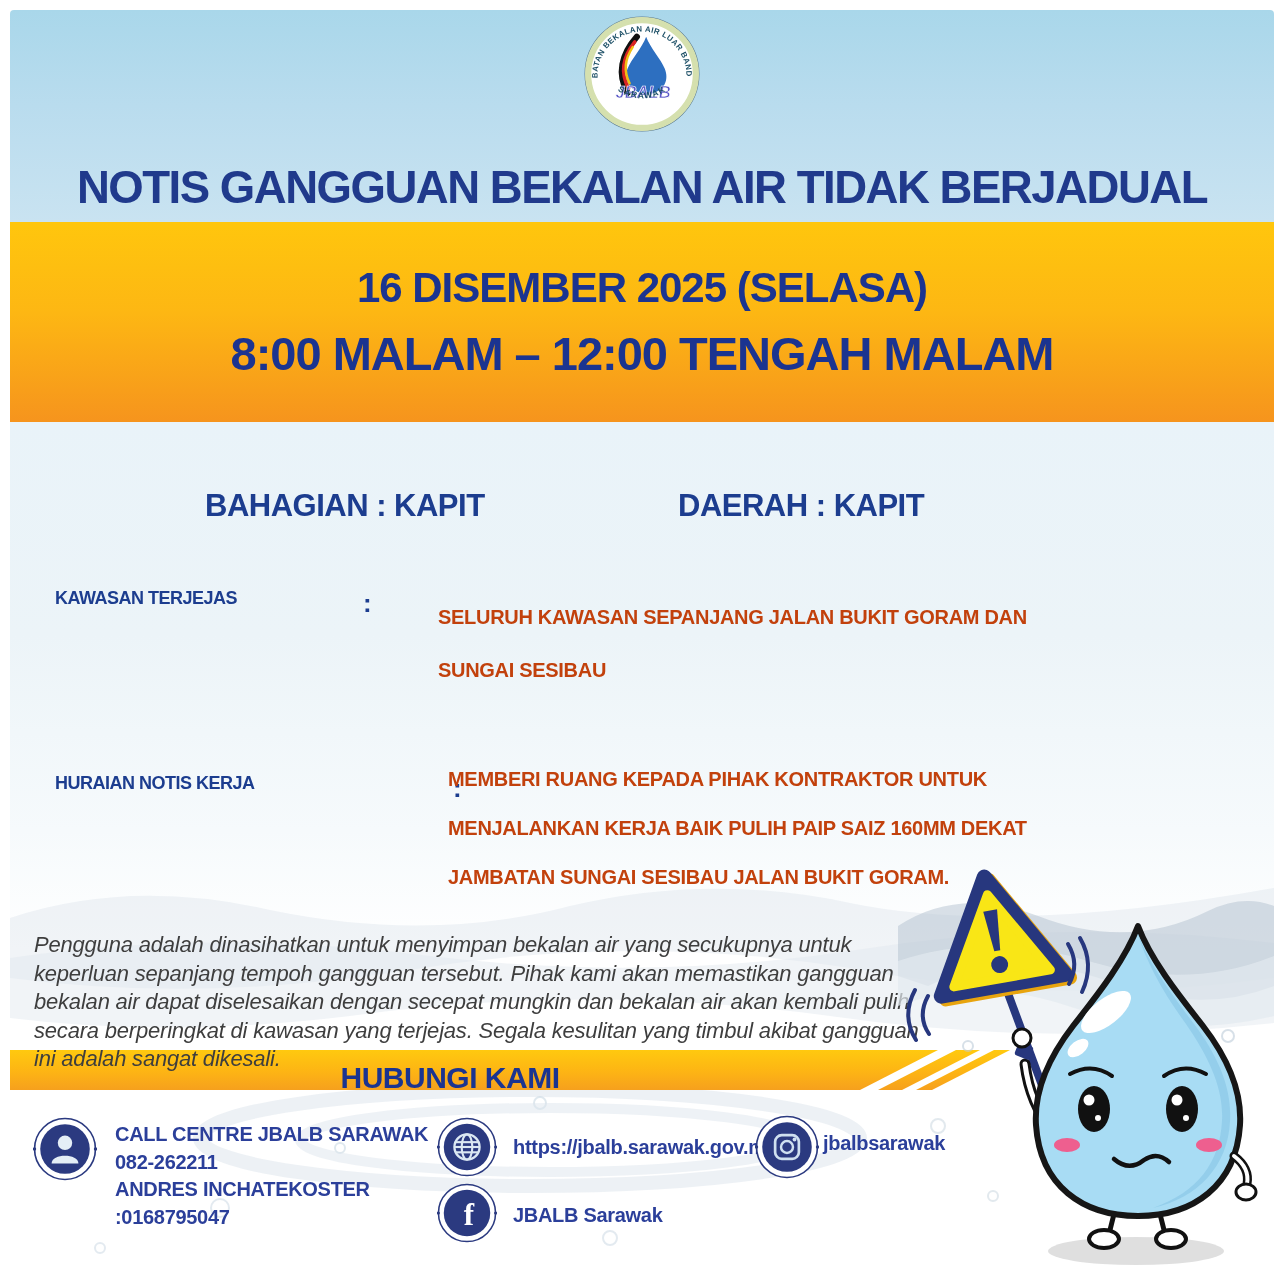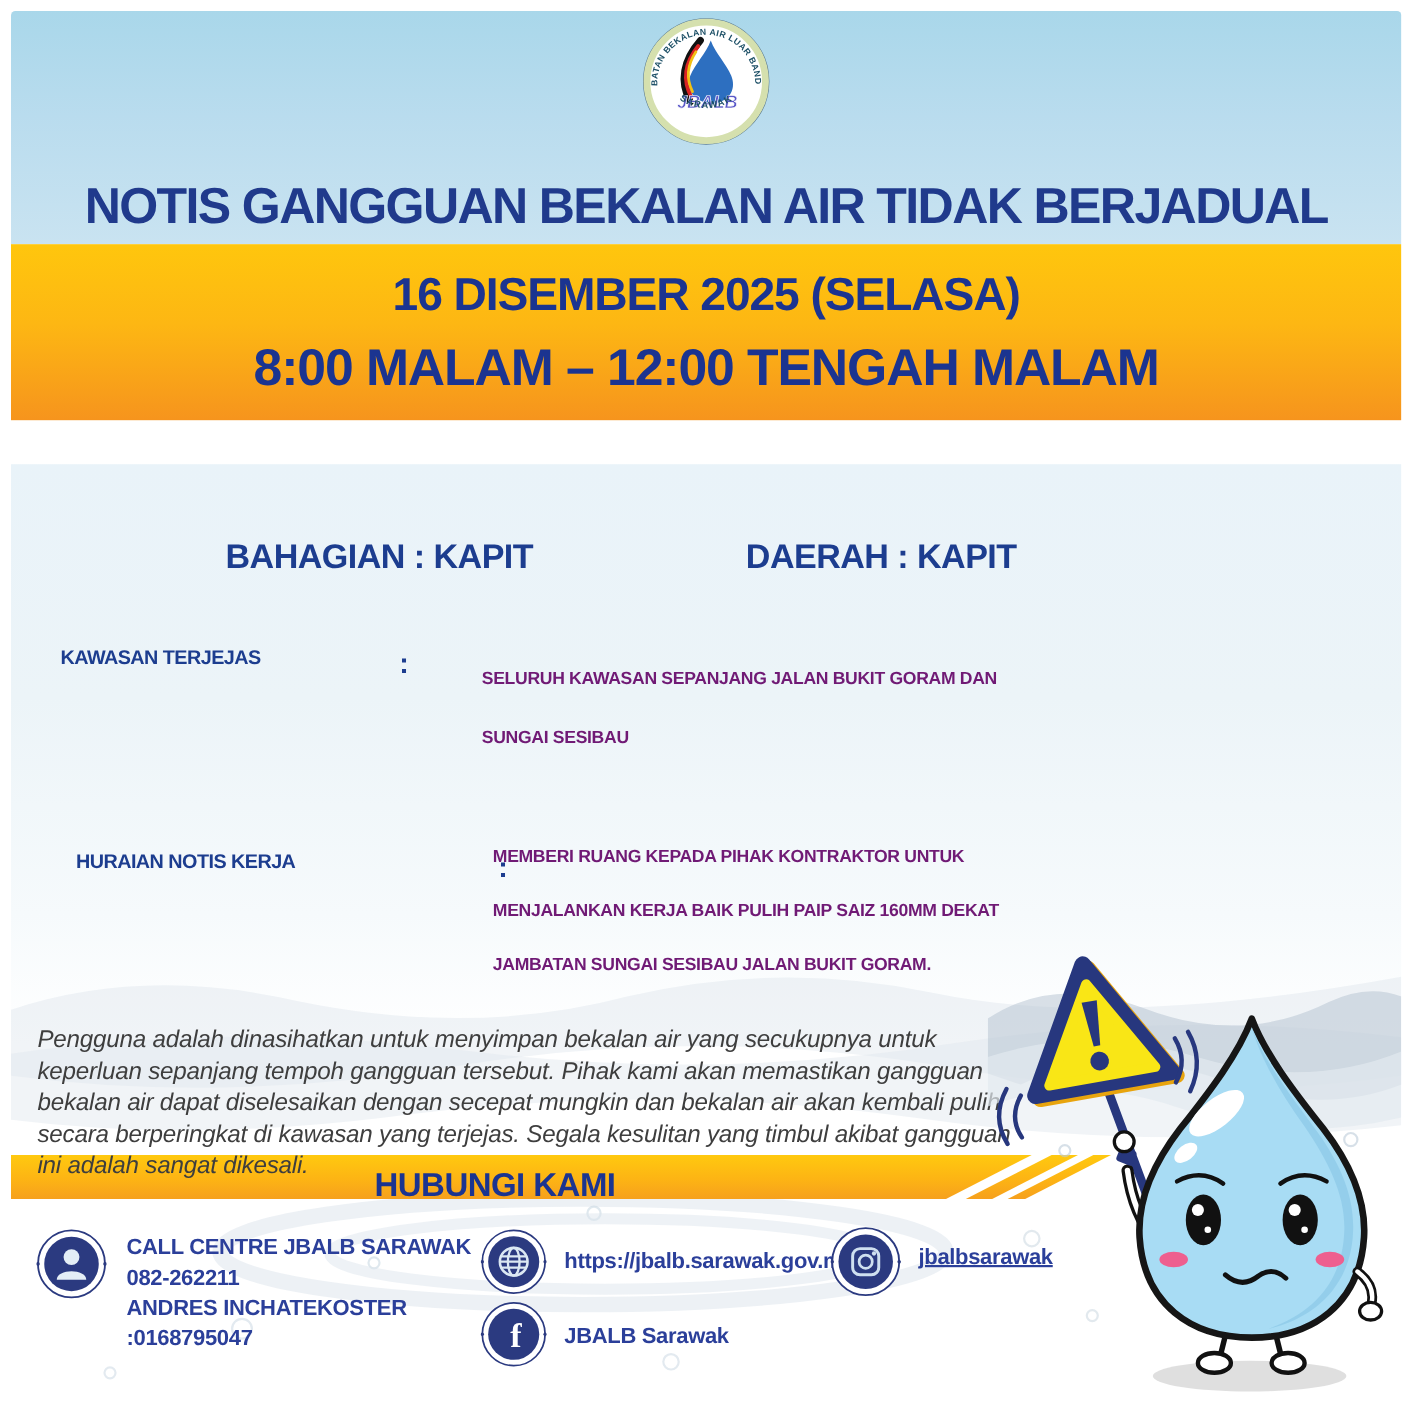--- a/index.html
+++ b/index.html
@@ -6,37 +6,37 @@
   body{width:1284px;height:1283px;position:relative;font-family:"Liberation Sans",sans-serif;overflow:hidden;}
   .page{position:absolute;left:0;top:0;width:1284px;height:1283px;background:#ffffff;}
   .inner{position:absolute;left:10px;top:10px;width:1264px;height:1263px;background:#ffffff;overflow:hidden;border-radius:4px;}
 
   
   .top-section{position:absolute;left:0;top:0;width:100%;height:212px;background:linear-gradient(180deg,#a9d7ea 0%,#b9dcee 45%,#c9e3f1 100%);}
   .logo{position:absolute;left:50%;top:6px;transform:translateX(-50%);}
   .main-title{position:absolute;left:0;top:150px;width:100%;text-align:center;color:#203a8c;font-size:46px;font-weight:bold;letter-spacing:-1.5px;transform:scaleX(0.99);}
 
   
-  .banner{position:absolute;left:0;top:212px;width:100%;height:160px;background:linear-gradient(180deg,#ffc60d 0%,#fdb713 45%,#f6941d 100%);display:flex;flex-direction:column;align-items:center;justify-content:center;gap:14px;}
+  .banner{position:absolute;left:0;top:212px;width:100%;height:200px;background:linear-gradient(180deg,#ffc60d 0%,#fdb713 45%,#f6941d 100%);display:flex;flex-direction:column;align-items:center;justify-content:center;gap:14px;}
   .banner .date-line{color:#1b3490;font-size:42px;font-weight:bold;letter-spacing:-1px;}
   .banner .time-line{color:#1b3490;font-size:47px;font-weight:bold;letter-spacing:-1px;}
 
   
   .mid-section{position:absolute;left:0;top:412px;width:100%;height:851px;background:linear-gradient(180deg,#e9f3f9 0%,#ecf4f8 25%,#f6fafc 48%,#ffffff 62%,#ffffff 100%);}
 
   .bahagian{position:absolute;left:195px;top:478px;color:#1c3d8f;font-size:31px;font-weight:bold;letter-spacing:-0.5px;}
   .daerah{position:absolute;left:668px;top:478px;color:#1c3d8f;font-size:31px;font-weight:bold;letter-spacing:-0.5px;}
 
   .detail-label{position:absolute;color:#1c3d8f;font-size:18px;font-weight:bold;letter-spacing:-0.5px;}
   .detail-colon{position:absolute;color:#1c3d8f;font-size:26px;font-weight:bold;}
-  .detail-value{position:absolute;color:#701a75;font-size:16px;font-weight:bold;letter-spacing:-0.3px;}
+  .detail-value{position:absolute;color:#c2410c;font-size:20px;font-weight:bold;letter-spacing:-0.3px;}
   .kawasan-label{left:45px;top:578px;}
   .kawasan-colon{left:353px;top:578px;}
   .kawasan-value{left:428px;top:581px;width:660px;line-height:53px;}
-  .huraian-label{left:45px;top:763px;margin-left:14px;}
+  .huraian-label{left:45px;top:763px;}
   .huraian-colon{left:443px;top:763px;}
   .huraian-value{left:438px;top:745px;width:660px;line-height:49px;}
 
   .advisory{position:absolute;left:24px;top:921px;width:897px;color:#3e3e3e;font-size:22px;line-height:28.5px;font-style:italic;letter-spacing:-0.2px;z-index:3;}
 
   
   .hubungi-region{position:absolute;left:0;top:1040px;width:1264px;height:40px;z-index:2;}
   .hubungi-region .shape{position:absolute;left:0;top:0;width:100%;height:100%;background:linear-gradient(180deg,#ffc90f 0%,#fdb414 55%,#f6a01d 100%);}
   .shape.main-bar{clip-path:polygon(0 0,928px 0,850px 100%,0 100%);}
   .shape.stripe1{clip-path:polygon(946px 0,970px 0,892px 100%,868px 100%);}
@@ -47,21 +47,21 @@
   .contact-item{position:absolute;display:flex;align-items:flex-start;z-index:3;}
   .contact-icon{flex:0 0 auto;}
   .contact-text{color:#2b3f9a;font-size:20px;font-weight:bold;letter-spacing:-0.3px;}
   .c-call{left:23px;top:1107px;}
   .c-call .contact-text{margin-left:18px;margin-top:4px;line-height:27.5px;}
   .c-web{left:427px;top:1107px;}
   .c-web .contact-text{margin-left:16px;margin-top:19px;}
   .c-fb{left:427px;top:1173px;}
   .c-fb .contact-text{margin-left:16px;margin-top:21px;}
   .c-ig{left:745px;top:1105px;}
-  .c-ig .contact-text{margin-left:16px;margin-top:17px;text-decoration:underline;}
+  .c-ig .contact-text{margin-left:4px;margin-top:17px;}
 
   .water-decor{position:absolute;left:0;top:838px;width:1264px;height:425px;z-index:0;pointer-events:none;}
   .mascot{position:absolute;left:888px;top:856px;width:376px;height:407px;z-index:4;pointer-events:none;}
 </style>
 </head>
 <body>
 
 <div class="page">
   <div class="inner">
 

